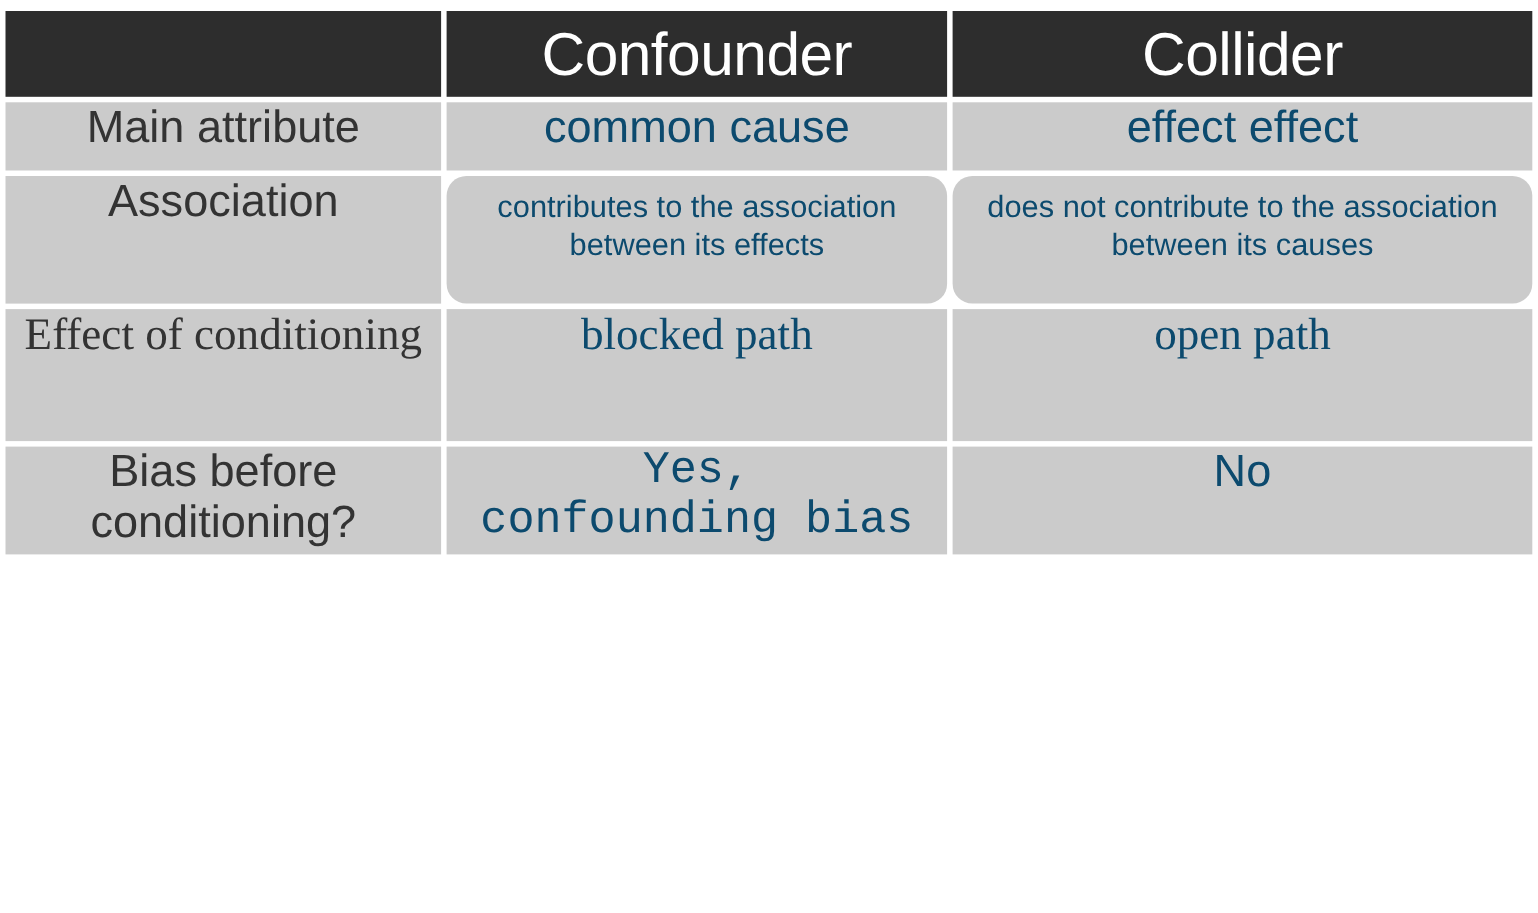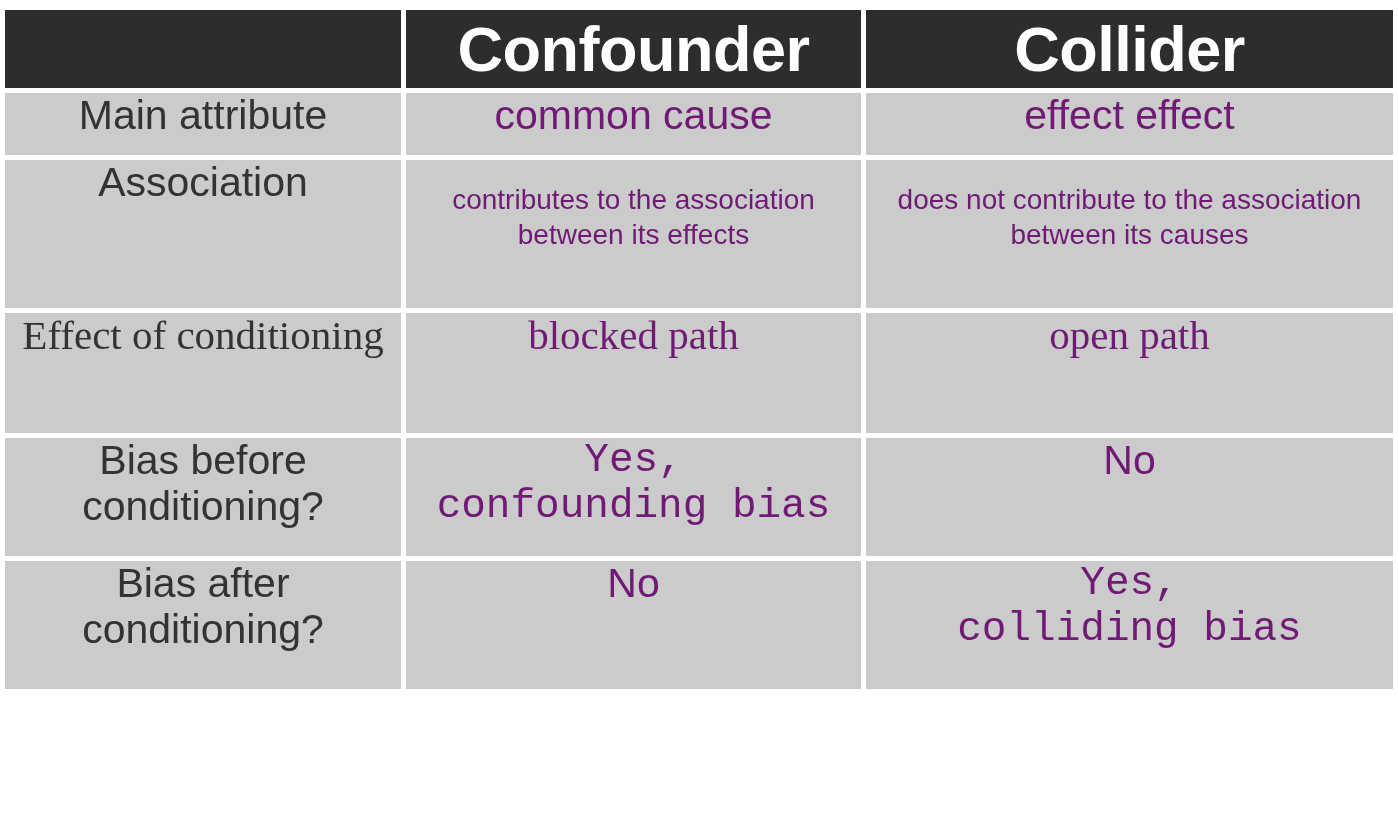--- a/index.html
+++ b/index.html
@@ -44,51 +44,52 @@
   }
 
   
   .hdr-blank {
     background: #2d2d2d;
     height: 78px;
   }
   .hdr {
     background: #2d2d2d;
     color: #ffffff;
-    font-weight: bold;
-    font-size: 63px;
+    font-weight: normal;
+    font-size: 55px;
     line-height: 78px;
     height: 78px;
     letter-spacing: -0.5px;
   }
 
   
   .cell {
     background: #cbcbcb;
-    color: #701a75;
+    color: #0c4a6e;
     font-size: 41px;
     line-height: 1.12;
     padding-top: 6px;
     font-weight: normal;
   }
   .cell.label {
     color: #333333;
   }
   .cell.small {
     font-size: 28px;
     line-height: 1.25;
-    padding-top: 22px;
+    padding-top: 10px;
+    border-radius: 18px;
   }
 
   
   .r-main   .cell { height: 62px; }
-  .r-assoc  .cell { height: 148px; }
+  .r-assoc  .cell { height: 116px; }
   .r-type   .cell { height: 112px; }
   .r-effect .cell { height: 120px; font-family: Liberation Serif, serif; }
-  .r-before .cell { height: 118px; }
+  .r-before .cell { height: 98px; }
   .r-after  .cell { height: 128px; }
 
   .nowrap { white-space: pre-line; font-family: Liberation Mono, monospace; }
 </style>
 </head>
 <body>
 
 <div id="table-wrap">
 
   <table class="cmp">
@@ -127,22 +128,16 @@
         <td class="cell">open path</td>
       </tr>
 
       <tr class="r-before">
         <td class="cell label">Bias before conditioning?</td>
         <td class="cell nowrap">Yes,
 confounding bias</td>
         <td class="cell">No</td>
       </tr>
 
-      <tr class="r-after">
-        <td class="cell label">Bias after conditioning?</td>
-        <td class="cell">No</td>
-        <td class="cell nowrap">Yes,
-colliding bias</td>
-      </tr>
 
     </tbody>
   </table>
 </div>
 
 </body></html>

